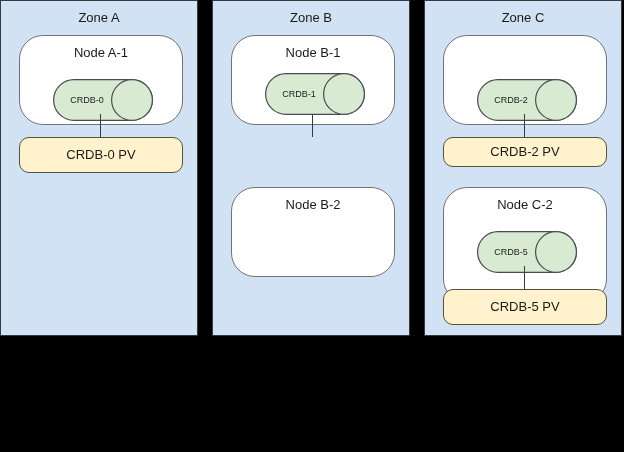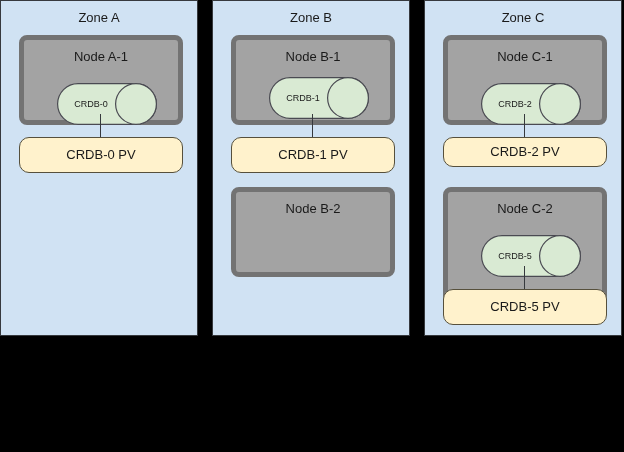--- a/index.html
+++ b/index.html
@@ -40,23 +40,23 @@
     font-size: 13px;
     color: #1a1a1a;
     line-height: 16px;
     white-space: nowrap;
   }
 
   
   .node {
     position: absolute;
     box-sizing: border-box;
-    background: #a3a3a3;
-    border: 5px solid #737373;
-    border-radius: 8px;
+    background: #ffffff;
+    border: 1px solid #737373;
+    border-radius: 24px;
   }
   .node-title {
     position: absolute;
     left: 0;
     right: 0;
     top: 9px;
     text-align: center;
     font-size: 13px;
     color: #1a1a1a;
     line-height: 16px;
@@ -149,34 +149,30 @@
         <svg viewBox="0 0 100 42" preserveAspectRatio="none">
           <path d="M 21,0.6 L 79,0.6 A 20.4,20.4 0 0 1 79,41.4 L 21,41.4 A 20.4,20.4 0 0 1 21,0.6 Z" fill="#d9ead3" stroke="#4a4a52" stroke-width="1.2"></path>
           <ellipse cx="79" cy="21" rx="20.4" ry="20.4" fill="#d9ead3" stroke="#4a4a52" stroke-width="1.2"></ellipse>
         </svg>
         <div class="cyl-label">CRDB-1</div>
       </div>
     </div>
 
     <div class="connector" style="left:99px; top:113px; height:23px;"></div>
 
-    <div class="pv" style="left:18px; top:136px; width:164px; height:36px;">
-      <span class="pv-label">CRDB-1 PV</span>
-    </div>
 
     <div class="node" style="left:18px; top:186px; width:164px; height:90px;">
       <div class="node-title">Node B-2</div>
     </div>
   </div>
 
   <div class="zone" style="left:424px; top:0px; width:198px; height:336px;">
     <div class="zone-title">Zone C</div>
 
     <div class="node" style="left:18px; top:34px; width:164px; height:90px;">
-      <div class="node-title">Node C-1</div>
 
       <div class="cyl" style="left:33px; top:43px; width:100px; height:42px;">
         <svg viewBox="0 0 100 42" preserveAspectRatio="none">
           <path d="M 21,0.6 L 79,0.6 A 20.4,20.4 0 0 1 79,41.4 L 21,41.4 A 20.4,20.4 0 0 1 21,0.6 Z" fill="#d9ead3" stroke="#4a4a52" stroke-width="1.2"></path>
           <ellipse cx="79" cy="21" rx="20.4" ry="20.4" fill="#d9ead3" stroke="#4a4a52" stroke-width="1.2"></ellipse>
         </svg>
         <div class="cyl-label">CRDB-2</div>
       </div>
     </div>
 

